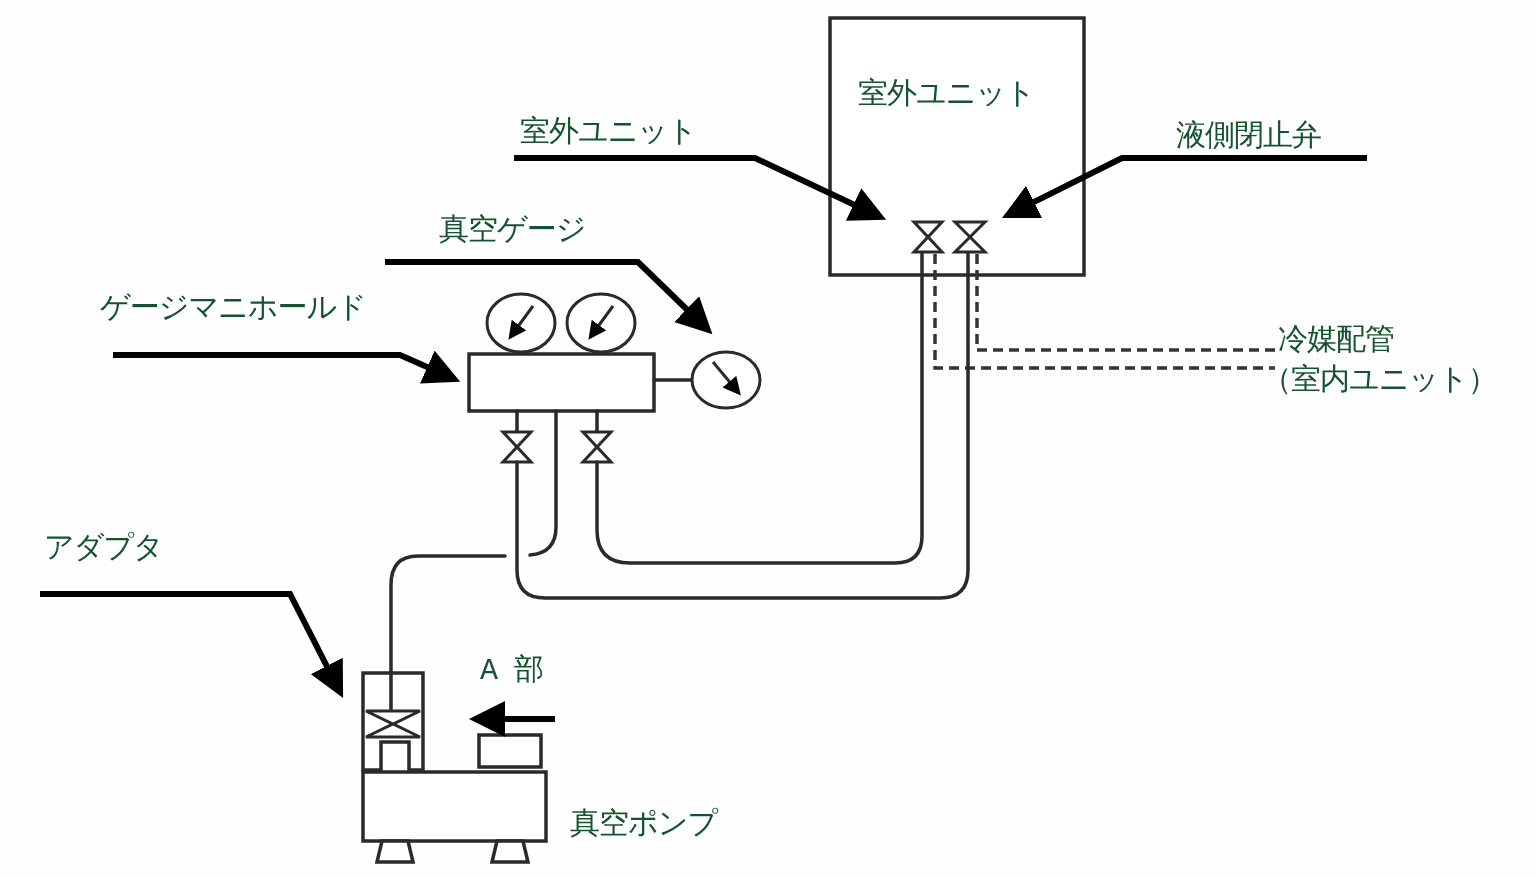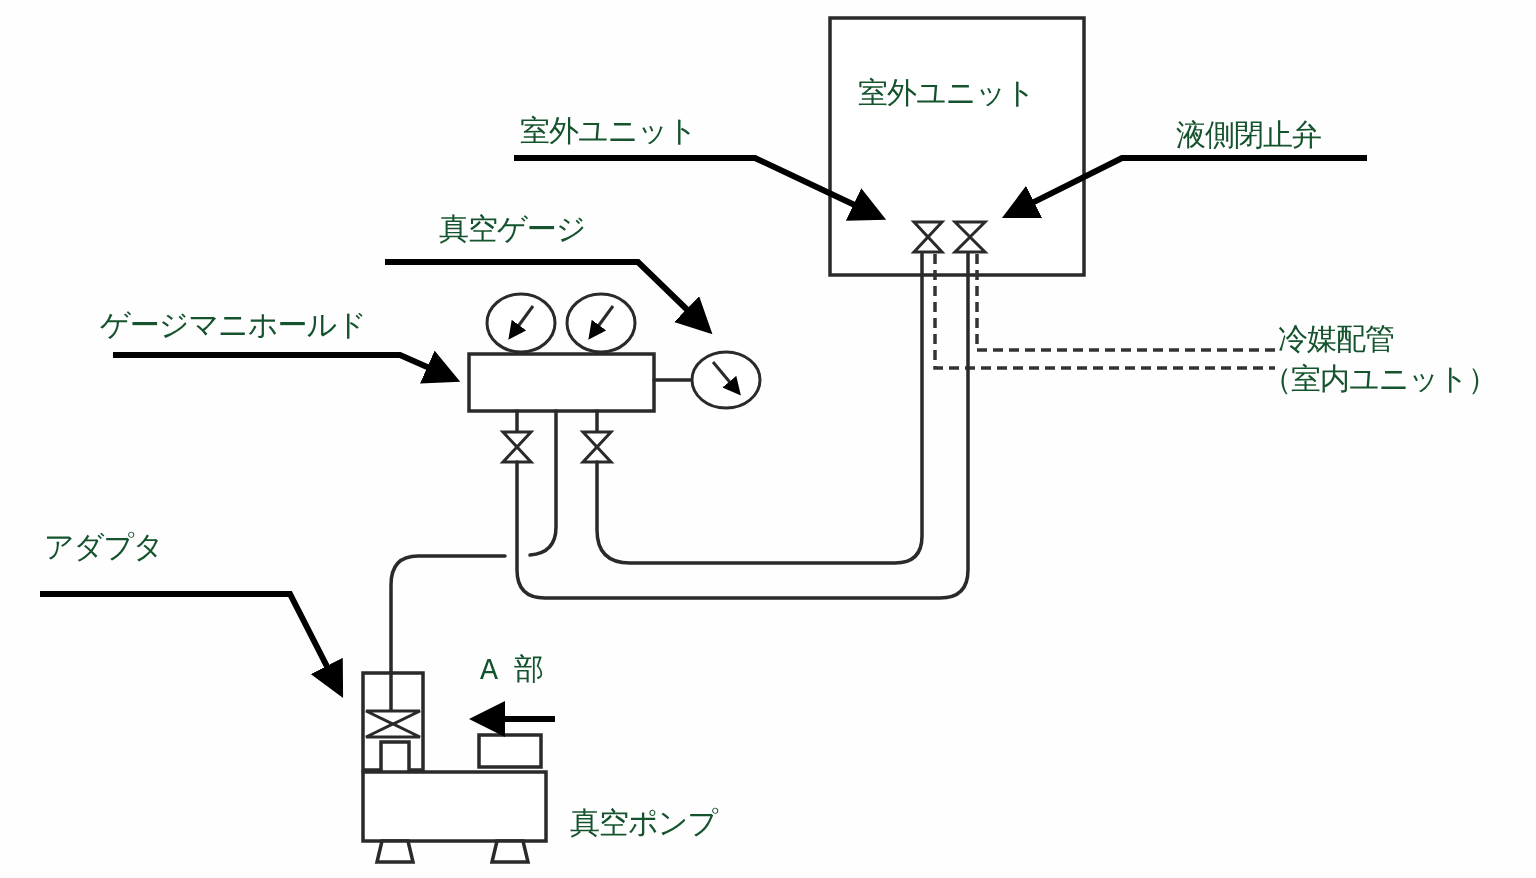--- a/index.html
+++ b/index.html
@@ -86,19 +86,19 @@
     <path class="leader" d="M385,262 L638,262 L706,328" marker-end="url(#ah)"></path>
     <path class="leader" d="M113,355 L400,355 L452,378" marker-end="url(#ah)"></path>
     <path class="leader" d="M40,594 L290,594 L339,690" marker-end="url(#ah)"></path>
     <path class="leader" d="M555,719 L478,719" marker-end="url(#ah)"></path>
   </svg>
 
   <div class="label" style="left:858px;top:80px;">室外ユニット</div>
   <div class="label" style="left:520px;top:118px;">室外ユニット</div>
   <div class="label" style="left:1176px;top:122px;">液側閉止弁</div>
   <div class="label" style="left:439px;top:216px;">真空ゲージ</div>
-  <div class="label" style="left:100px;top:312px;">ゲージマニホールド</div>
+  <div class="label" style="left:100px;top:294px;">ゲージマニホールド</div>
   <div class="label" style="left:1278px;top:326px;">冷媒配管</div>
   <div class="label" style="left:1262px;top:366px;text-align:center;">（室内ユニット）</div>
   <div class="label" style="left:44px;top:534px;">アダプタ</div>
   <div class="label" style="left:480px;top:656px;">A 部</div>
   <div class="label" style="left:570px;top:810px;">真空ポンプ</div>
 </div>
 
 </body></html>

